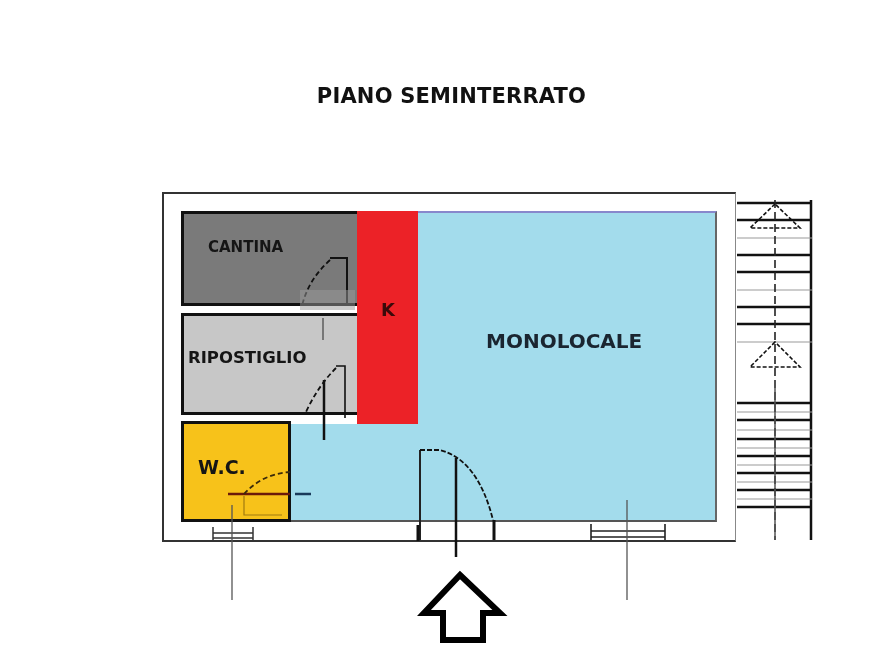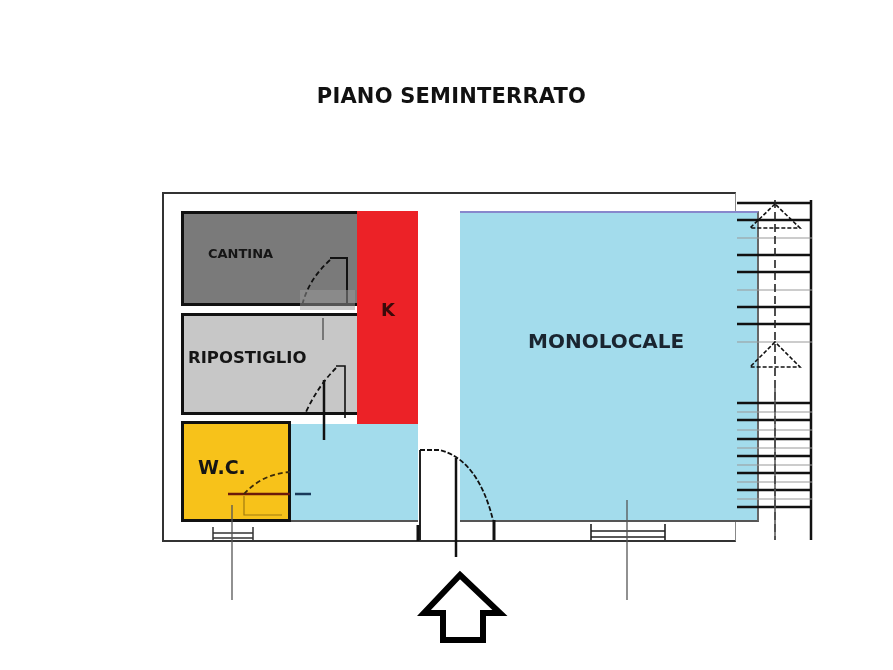--- a/index.html
+++ b/index.html
@@ -14,33 +14,33 @@
     .room { box-sizing: border-box; }
     .label { font-family: "DejaVu Sans", sans-serif; font-weight: bold; color: #151515; white-space: nowrap; }
     .cantina { left: 181px; top: 211px; width: 176px; height: 95px; background: #7a7a7a;
                border-left: 3px solid #111; border-top: 3px solid #111; border-bottom: 3px solid #111; }
     .ripo { left: 181px; top: 313px; width: 176px; height: 102px; background: #c7c7c7;
             border-left: 3px solid #111; border-top: 3px solid #111; border-bottom: 3px solid #111; padding-left: 23px; }
     .wc { left: 181px; top: 421px; width: 110px; height: 101px; background: #f7c21a;
           border-left: 3px solid #111; border-top: 3px solid #111; border-bottom: 3px solid #111; border-right: 3px solid #111; text-align: center; }
     .kitchen { left: 357px; top: 211px; width: 61px; height: 213px; background: #ec2227; }
     .mono { left: 418px; top: 211px; width: 299px; height: 311px; background: #a3dcec;
-            border-right: 2px solid #666; border-top: 2px solid #88c; border-bottom: 2px solid #555; box-sizing: border-box; margin-left: 42px; }
+            border-right: 2px solid #666; border-top: 2px solid #88c; border-bottom: 2px solid #555; box-sizing: border-box; }
     .mono-low { left: 291px; top: 424px; width: 127px; height: 98px; background: #a3dcec;
                 border-bottom: 2px solid #555; box-sizing: border-box; }
   </style>
 </head>
 <body>
 
 <div class="abs title">PIANO SEMINTERRATO</div>
 
 <div class="abs outer"></div>
 
 <div class="abs room cantina">
-  <span class="abs label" style="left:24px; top:32px; font-size:13px;">CANTINA</span>
+  <span class="abs label" style="left:24px; top:24px; font-size:15px;">CANTINA</span>
 </div>
 
 <div class="abs room ripo">
   <span class="abs label" style="left:4px; top:32px; font-size:16.5px;">RIPOSTIGLIO</span>
 </div>
 
 <div class="abs room mono-low"></div>
 
 <div class="abs room mono">
   <span class="abs label" style="left:68px; top:116px; font-size:20px; color:#1a2530;">MONOLOCALE</span>

